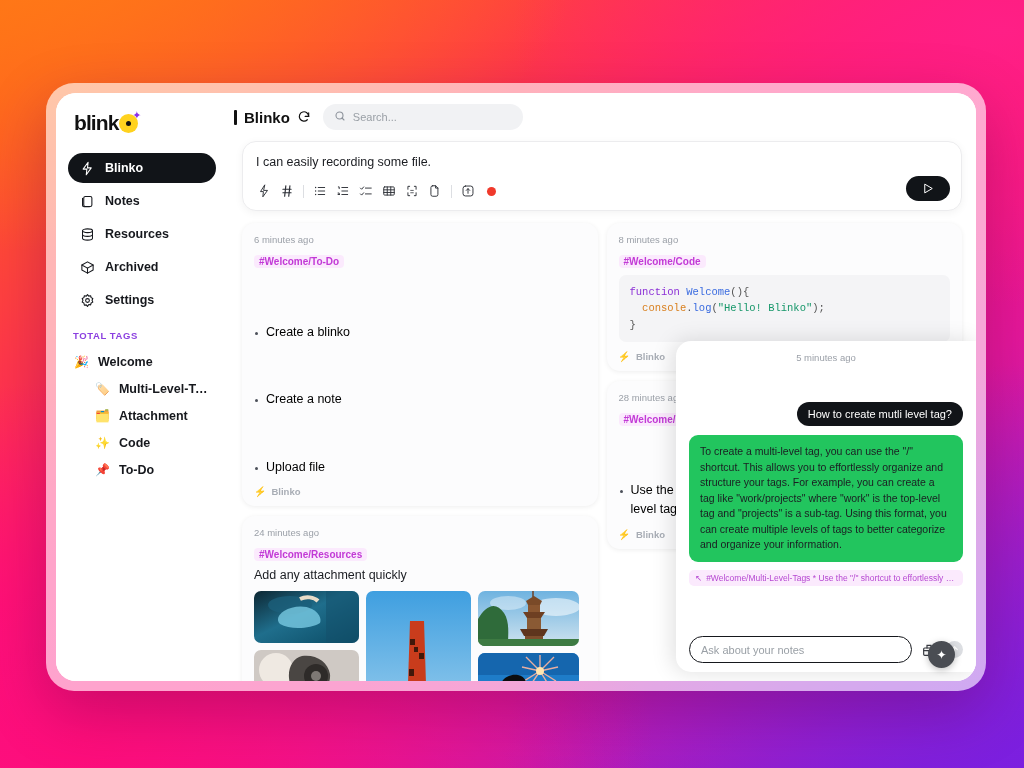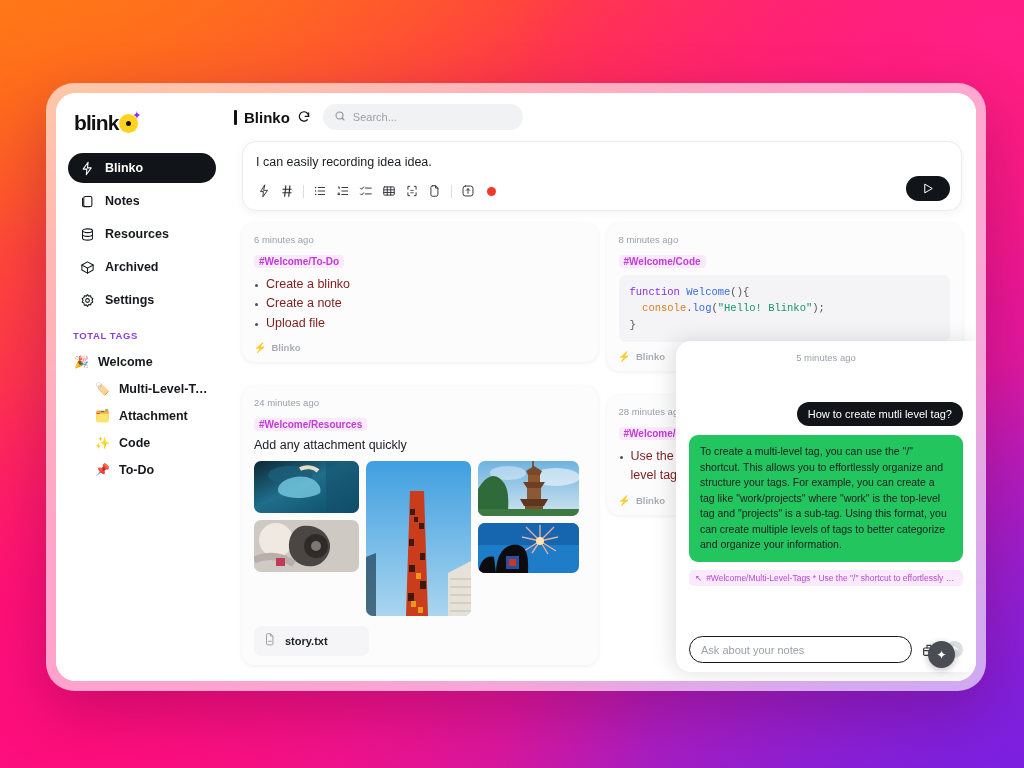--- a/index.html
+++ b/index.html
@@ -73,27 +73,27 @@
   .tb{ width:16px; height:16px; display:flex; align-items:center; justify-content:center; cursor:pointer; }
   .tb svg{ stroke:#2a2d34; fill:none; stroke-width:1.6; stroke-linecap:round; stroke-linejoin:round; }
   .tb-sep{ width:1px; height:13px; background:#dcdee2; margin:0 1px; }
   .dot-rec{ width:9px; height:9px; border-radius:50%; background:#f0392b; }
   .send-btn{ position:absolute; right:11px; bottom:9px; width:44px; height:25px; border-radius:13px;
     background:#111418; display:flex; align-items:center; justify-content:center; cursor:pointer; }
   .send-btn svg{ stroke:#fff; fill:none; stroke-width:1.6; stroke-linejoin:round; }
 
   
   .board{ flex:1; display:flex; gap:9px; padding:12px 14px 0; overflow:hidden; }
-  .col{ flex:1; display:flex; flex-direction:column; gap:24px; min-width:0; }
+  .col{ flex:1; display:flex; flex-direction:column; gap:10px; min-width:0; }
   .card{ background:#fcfcfd; border-radius:13px; padding:11px 12px 9px; box-shadow:0 1px 5px rgba(0,0,0,.07); }
   .time{ font-size:9.5px; color:#9ba0a8; margin-bottom:6px; }
   .tag-chip{ display:inline-block; font-size:10px; font-weight:bold; color:#c23ad6;
     background:#fbeafd; border-radius:4px; padding:1px 5px; margin-bottom:7px; }
   .bul{ list-style:none; }
-  .bul li{ font-size:12.5px; color:#7f1d1d; padding-left:12px; position:relative; line-height:1.55; }
+  .bul li{ font-size:12.5px; color:#000000; padding-left:12px; position:relative; line-height:1.55;margin-top:48px; }
   .bul li::before{ content:""; position:absolute; left:1px; top:9px; width:3px; height:3px;
     border-radius:50%; background:#4c5059; }
   .card-foot{ display:flex; align-items:center; gap:5px; margin-top:9px; font-size:9.5px;
     font-weight:bold; color:#a8adb5; }
   .bolt{ color:#f5c518; font-size:10px; }
   .note-body{ font-size:12.5px; color:#1b1d22; margin-bottom:9px; }
 
   .code{ background:#f4f4f6; border-radius:7px; padding:9px 11px;
     font-family:"Liberation Mono", monospace; font-size:10.5px; line-height:1.55; }
   .k{color:#8b2fd6}.fn{color:#3b6ce0}.obj{color:#d98020}.m{color:#3b6ce0}.s{color:#17976a}.p{color:#555}
@@ -240,21 +240,21 @@
           <svg viewBox="0 0 24 24" width="12" height="12" fill="none" stroke="#8e949c" stroke-width="2.2" stroke-linecap="round">
                 <circle cx="11" cy="11" r="7"></circle>
                 <path d="M20 20l-4-4"></path>
               </svg>
         </span>
         <input type="text" placeholder="Search..." style="">
       </div>
     </div>
 
     <div class="editor">
-      <div class="editor-text">I can easily recording idea idea.</div>
+      <div class="editor-text">I can easily recording some file.</div>
       <div class="toolbar">
         <span class="tb">
           <svg viewBox="0 0 24 24" width="14" height="14" fill="#f5c518" stroke="none">
                 <path d="M13 2 6 13h5l-1 9 8-11h-6z"></path>
               </svg>
         </span>
         <span class="tb">
           <svg viewBox="0 0 24 24" width="14" height="14">
                 <path d="M5 9h14M5 15h14M10 3 8 21M17 3l-2 18" stroke-width="2"></path>
               </svg>

